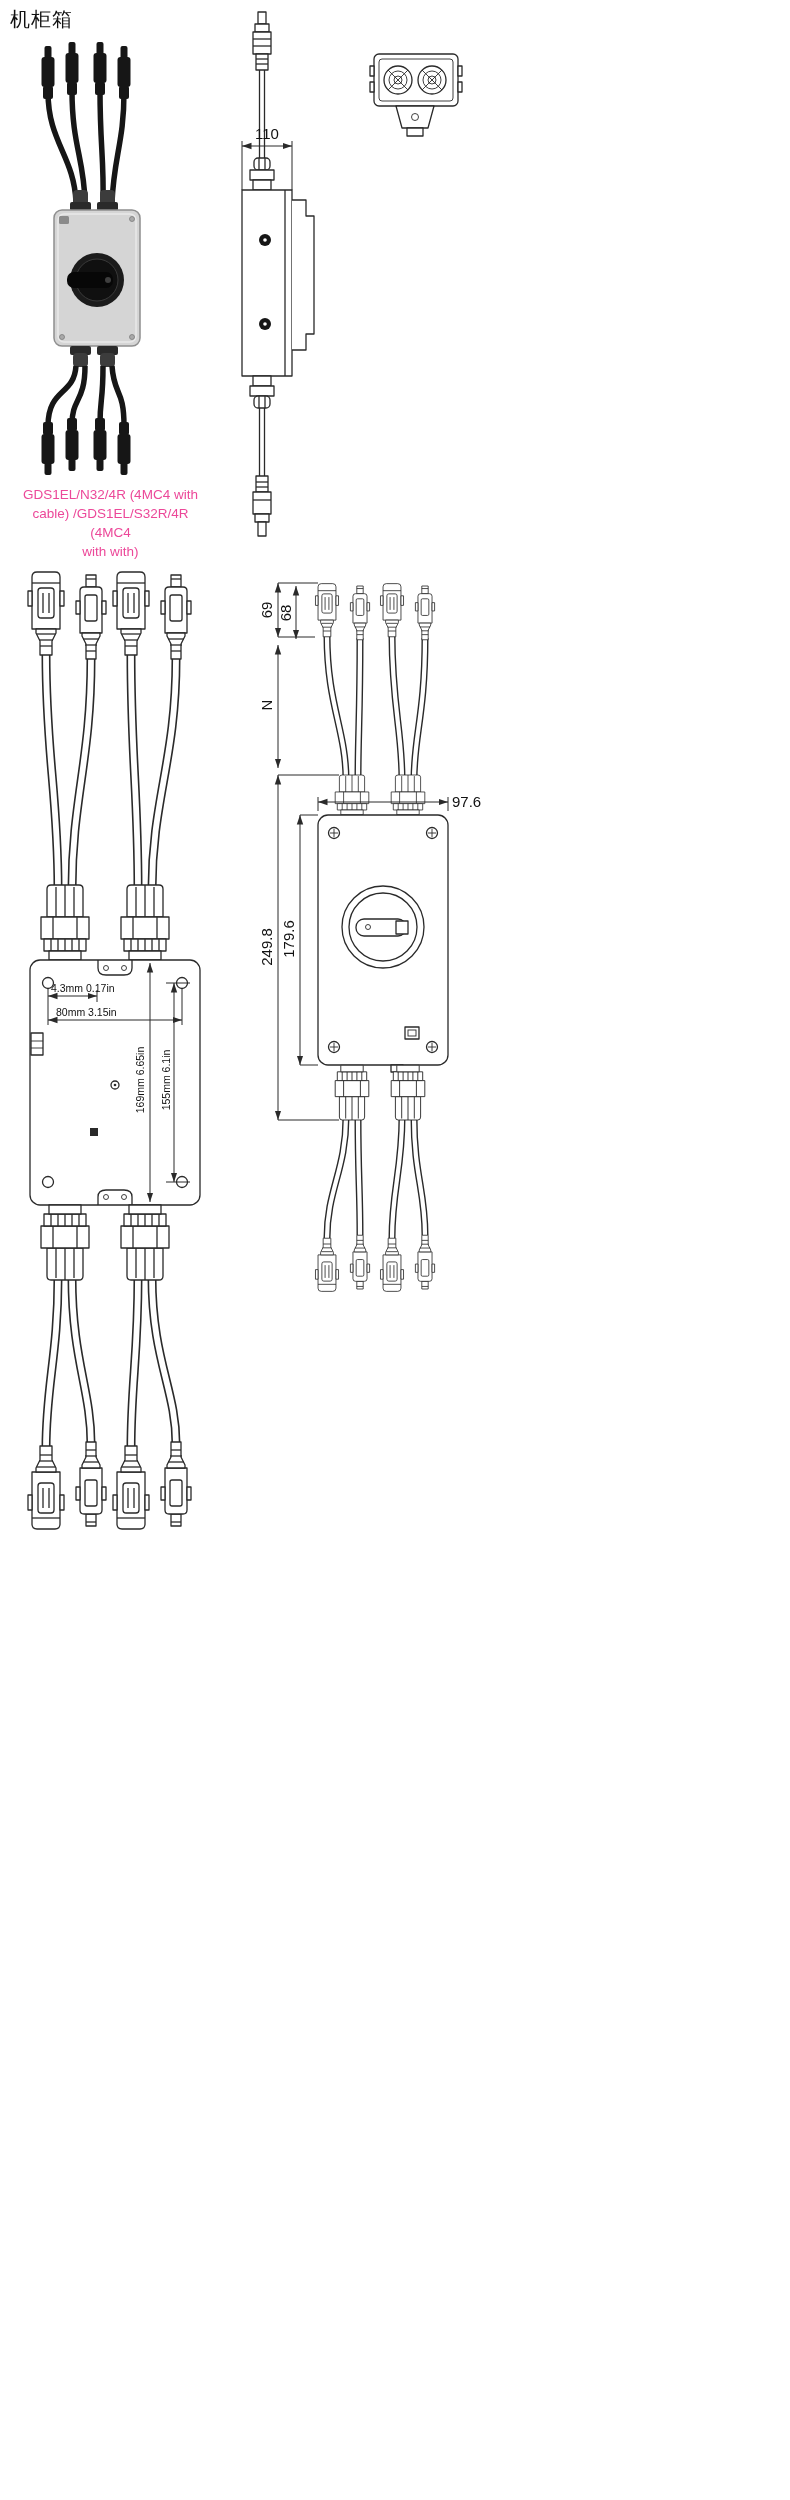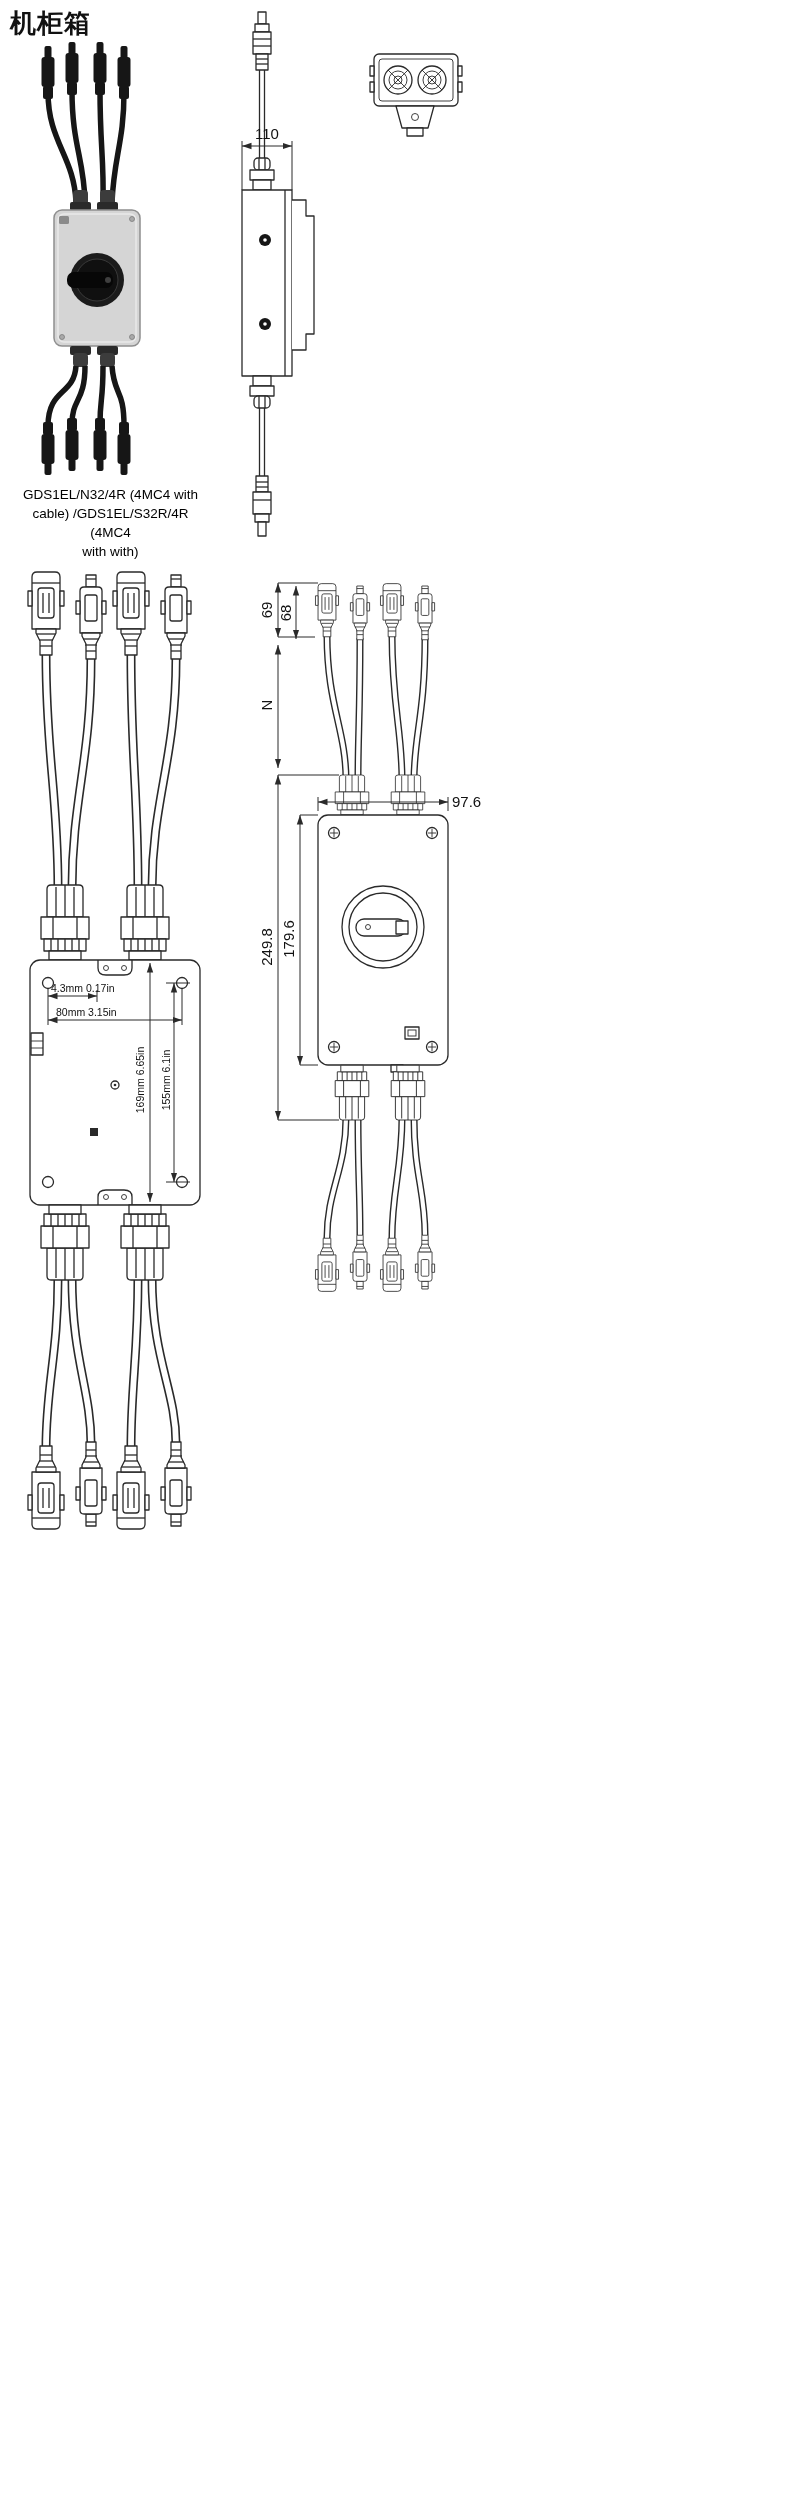--- a/index.html
+++ b/index.html
@@ -1,20 +1,20 @@
 <!DOCTYPE html>
 <html><head>
 <meta charset="utf-8">
 <style>
   html,body{margin:0;padding:0;background:#fff;}
   .canvas{position:relative;width:790px;height:2500px;background:#fff;overflow:hidden;
           font-family:"Liberation Sans",sans-serif;color:#111;}
   .abs{position:absolute;}
-  .page-title{left:10px;top:6px;font-size:26px;font-weight:700;letter-spacing:1px;}
-  .caption{left:18px;top:486px;width:185px;font-size:13.5px;line-height:1.4;text-align:center;color:#000000;}
+  .page-title{left:10px;top:6px;font-size:20px;font-weight:400;letter-spacing:1px;}
+  .caption{left:18px;top:486px;width:185px;font-size:13.5px;line-height:1.4;text-align:center;color:#ec4899;}
   .caption span{display:block;}
 
   
   .ln{fill:none;stroke:#2a2a2a;stroke-width:1.3;stroke-linejoin:round;}
   .fw{fill:#fff;stroke:#2a2a2a;stroke-width:1.3;stroke-linejoin:round;}
   .thin{fill:none;stroke:#2a2a2a;stroke-width:0.9;}
   .cableO{fill:none;stroke:#2a2a2a;stroke-width:9;}
   .cableI{fill:none;stroke:#fff;stroke-width:5.8;}
   .cableO2{fill:none;stroke:#2a2a2a;stroke-width:7;}
   .cableI2{fill:none;stroke:#fff;stroke-width:4.2;}

